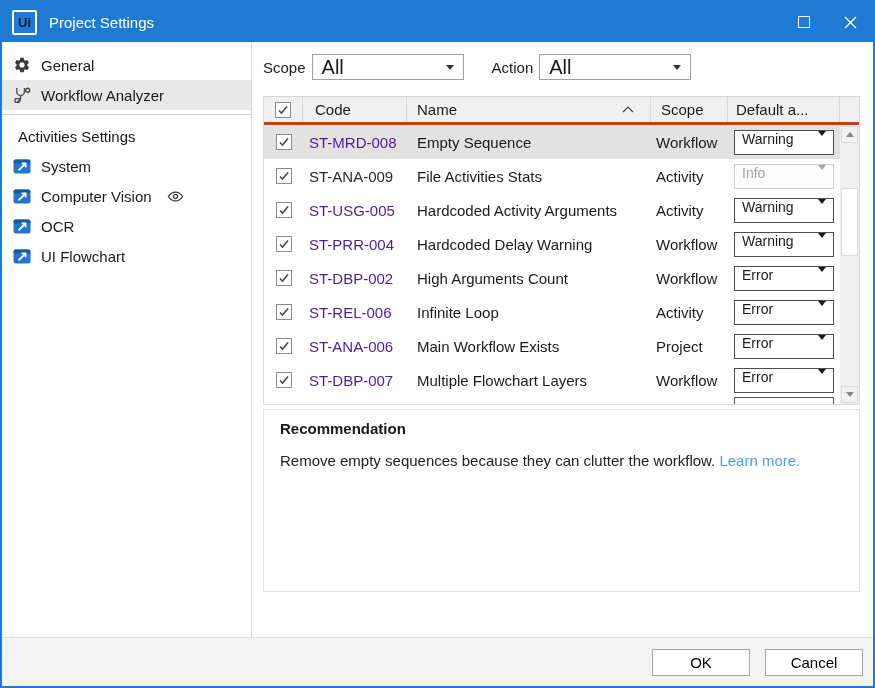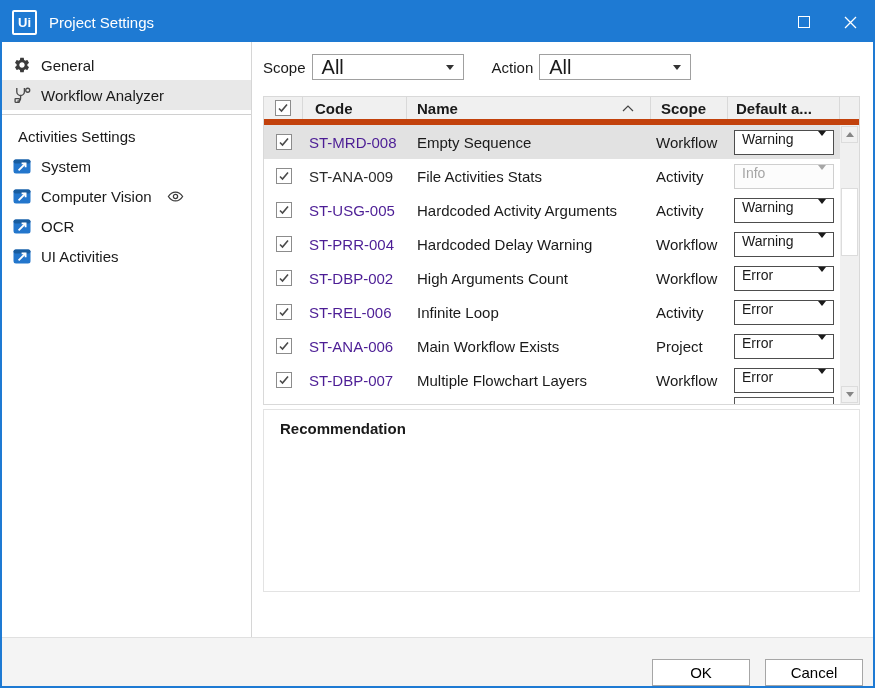--- a/index.html
+++ b/index.html
@@ -5,21 +5,21 @@
   * { margin:0; padding:0; box-sizing:border-box; }
   html,body { background:#fff; }
   body { font-family:"Liberation Sans", sans-serif; color:#1a1a1a; }
 
   .window { width:875px; height:688px; border:2px solid #1e7ad3; background:#fff;
             display:flex; flex-direction:column; overflow:hidden; }
 
   
   .titlebar { height:40px; background:#1e7ad3; display:flex; align-items:center;
               padding-left:10px; flex:0 0 auto; }
-  .logo { width:25px; height:25px; border:2px solid #fff; border-radius:2px; color:#ffffff;
+  .logo { width:25px; height:25px; border:2px solid #fff; border-radius:2px; color:#0f172a;
           display:flex; align-items:center; justify-content:center;
           font-size:13px; font-weight:bold; }
   .win-title { color:#ffffff; font-size:15px; margin-left:12px; }
   .tb-btns { margin-left:auto; display:flex; height:100%; }
   .tb-btn { width:46px; height:100%; display:flex; align-items:center; justify-content:center; }
   .max-glyph { width:12px; height:12px; border:1px solid #fff; }
 
   
   .body { flex:1; display:flex; min-height:0; }
 
@@ -40,22 +40,22 @@
   .select { width:152px; height:26px; border:1px solid #a0a0a0; background:#fff;
             display:flex; align-items:center; justify-content:space-between;
             padding:0 9px; font-size:20px; }
   .select.first { margin-right:28px; }
   .dd-arrow { width:0; height:0; border-left:4.5px solid transparent;
               border-right:4.5px solid transparent; border-top:5px solid #333; }
 
   
   .grid { width:597px; height:309px; border:1px solid #d9d9d9; position:relative;
           background:#fff; flex:0 0 auto; }
-  .ghead { height:28px; background:#f0f0f0; border-bottom:6px solid #c2410c;
-           display:flex; align-items:stretch; font-weight:bold; font-size:15px; }
+  .ghead { height:28px; background:#f0f0f0; border-bottom:3px solid #c2410c;
+           display:flex; align-items:stretch; font-weight:normal; font-size:15px; }
   .hcell { display:flex; align-items:center; border-right:1px solid #d9d9d9; }
   .trow { height:34px; display:flex; align-items:center; font-size:15px; background:#fff; }
   .trow.selected { background:#e2e2e2; }
   .c-check  { width:39px;  display:flex; justify-content:center; align-items:center; }
   .c-code   { width:104px; padding-left:6px;  color:#4c1d95; }
   .c-code.plain { color:#2b2b2b; }
   .c-name   { width:244px; padding-left:10px; }
   .c-scope  { width:77px;  padding-left:5px; }
   .c-action { width:112px; display:flex; align-items:center; }
   .h-code  { width:104px; padding-left:12px; }
@@ -93,21 +93,21 @@
 
   
   .reco { width:597px; margin-top:4px; height:183px; border:1px solid #e3e3e3;
           padding:10px 16px; background:#fff; flex:0 0 auto; }
   .reco-title { font-size:15px; font-weight:bold; margin-bottom:15px; }
   .reco-text { font-size:15px; color:#222; }
   .reco-link { color:#4d9fe6; cursor:pointer; }
 
   
   .footer { height:49px; flex:0 0 auto; background:#f4f4f4; border-top:1px solid #e0e0e0;
-            display:flex; align-items:flex-end; justify-content:flex-end;
+            display:flex; align-items:center; justify-content:flex-end;
             gap:15px; padding-right:10px; }
   .btn { width:98px; height:27px; background:#fff; border:1px solid #a6a6a6;
          font-size:15px; font-family:"Liberation Sans", sans-serif;
          display:flex; align-items:center; justify-content:center; }
 </style>
 </head>
 <body>
 
 <div class="window">
 
@@ -192,21 +192,21 @@
       </div>
       <div class="side-item">
         <span class="ic">
           <svg width="18" height="18" viewBox="0 0 18 18">
             <rect x="0.5" y="2.5" width="17" height="14" rx="2.5" fill="#2376cc"></rect>
             <rect x="0.5" y="2.5" width="17" height="4" rx="2" fill="#195c9e"></rect>
             <path d="M5.6 13.3 L12.4 6.5" stroke="#fff" stroke-width="1.8" fill="none"></path>
             <path d="M8.6 6.3 h4 v4" stroke="#fff" stroke-width="1.8" fill="none"></path>
           </svg>
         </span>
-        <span>UI Activities</span>
+        <span>UI Flowchart</span>
       </div>
     </div>
 
     <div class="content">
 
       <div class="filters">
         <span class="filter-label">Scope</span>
         <div class="select first">
           <span>All</span>
           <span class="dd-arrow"></span>
@@ -410,20 +410,23 @@
           </div>
           <div class="sc-thumb"></div>
           <div class="sc-btn sc-down">
             <span class="tri-down"></span>
           </div>
         </div>
       </div>
 
       <div class="reco">
         <div class="reco-title">Recommendation</div>
+        <div class="reco-text">
+          <span>Remove empty sequences because they can clutter the workflow. </span><span class="reco-link">Learn more.</span>
+        </div>
       </div>
     </div>
   </div>
 
   <div class="footer">
     <button class="btn">OK</button>
     <button class="btn">Cancel</button>
   </div>
 </div>
 

